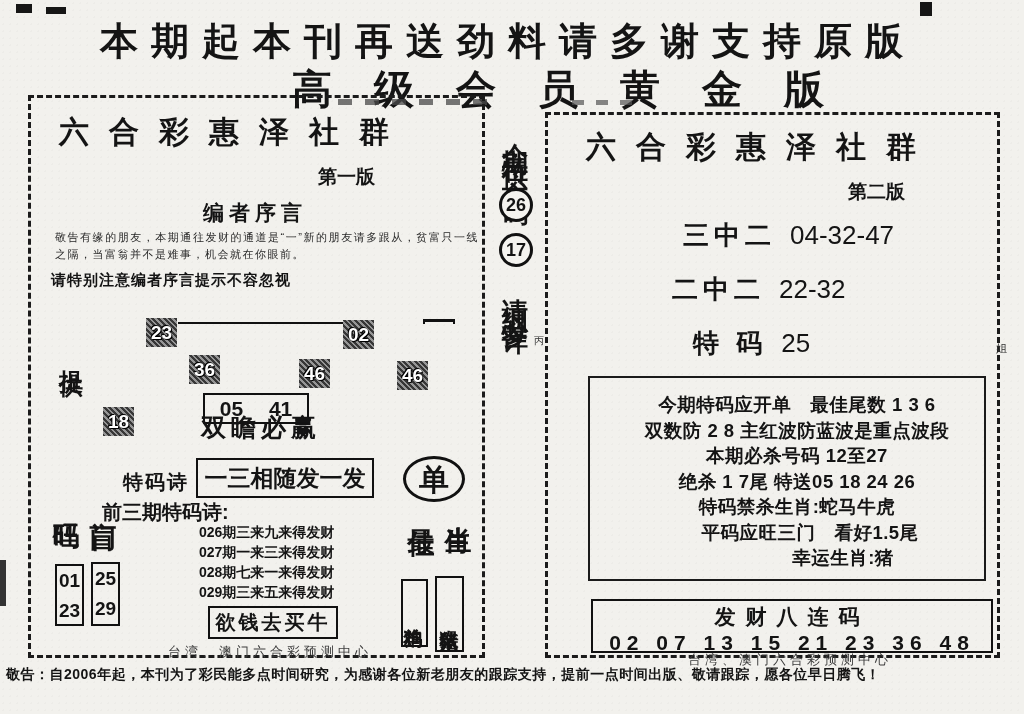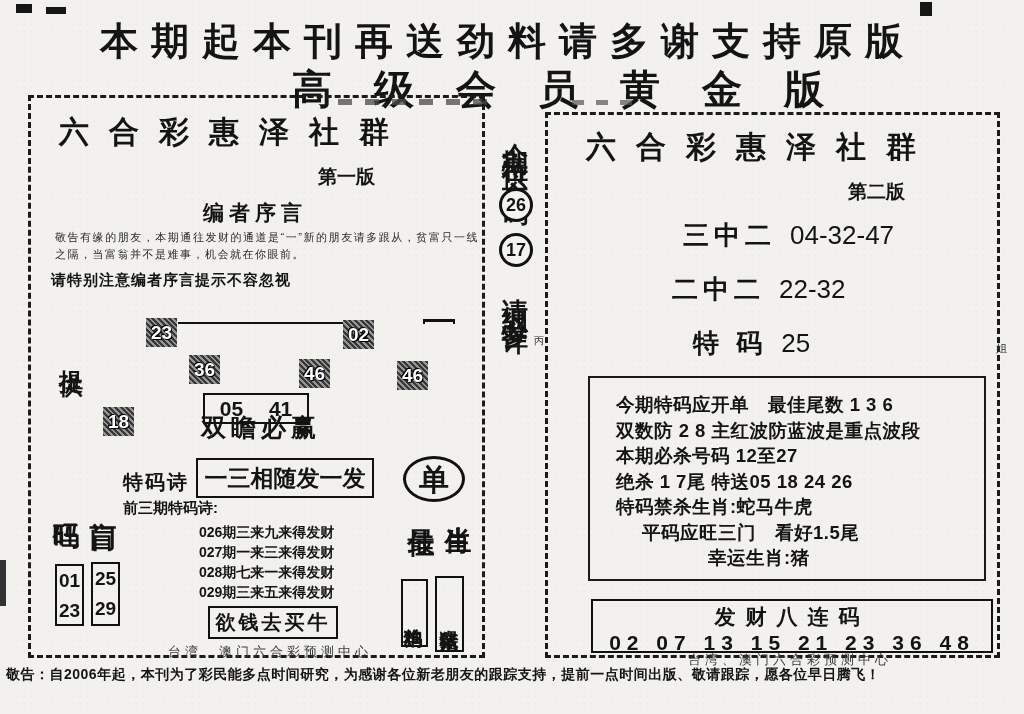--- a/index.html
+++ b/index.html
@@ -44,21 +44,21 @@
   .corner-dash { left:392px; top:221px; width:32px; height:5px; border-top:3px solid #111;
     border-left:2px solid #111; border-right:2px solid #111; }
   .vtext { writing-mode:vertical-rl; text-orientation:upright; white-space:nowrap; }
   .provide { left:24px; top:253px; font-size:24px; font-weight:bold; letter-spacing:4px; }
   .pair-box { left:172px; top:295px; width:106px; height:31px; border:2px solid #111;
     font-size:21px; font-weight:bold; text-align:center; line-height:27px; word-spacing:20px; }
   .pair-caption { left:170px; top:313px; font-size:25px; font-weight:bold; letter-spacing:5px; }
   .poem-label { left:92px; top:371px; font-size:20px; font-weight:bold; letter-spacing:2px; }
   .poem-box { left:165px; top:360px; width:178px; height:40px; border:2px solid #111;
     font-size:23px; font-weight:bold; text-align:center; line-height:36px; white-space:nowrap; }
-  .prev-label { left:92px; top:401px; font-size:15px; font-weight:bold; }
+  .prev-label { left:71px; top:401px; font-size:20px; font-weight:bold; }
   .poems { left:168px; top:424px; font-size:14px; font-weight:bold; line-height:20px; }
   .wang-label { left:17px; top:404px; font-size:27px; font-weight:bold; }
   .mang-label { left:54px; top:402px; font-size:27px; font-weight:bold; }
   .num-col { width:29px; border:2px solid #111; text-align:center;
     font-size:19px; font-weight:bold; line-height:30px;margin-left:8px; }
   .wang-box { left:16px; top:466px; height:62px; }
   .mang-box { left:52px; top:464px; height:64px; }
   .odd-oval { left:372px; top:358px; width:62px; height:46px; border:3px solid #111;
     border-radius:50%; font-size:30px; font-weight:bold; text-align:center; line-height:42px; }
   .best-label { left:372px; top:410px; font-size:27px; font-weight:bold; }
@@ -73,21 +73,21 @@
   
   .strip-text { writing-mode:vertical-rl; text-orientation:upright;
     font-size:26px; font-weight:bold; letter-spacing:7px; }
   .strip-circle { width:34px; height:34px; border:3px solid #111; border-radius:50%;
     font-size:18px; font-weight:bold; text-align:center; line-height:29px; background:#f4f3ef; }
   .strip-mark { left:47px; top:222px; font-size:10px; color:#333; }
   
   .rp-line { font-size:26px; white-space:nowrap; }
   .rp-line .lab { font-weight:bold; letter-spacing:5px; margin-right:14px; }
   .tips-box { left:40px; top:261px; width:398px; height:205px; border:2px solid #1a1a1a;
-    padding:14px 6px 0 26px; }
+    padding:14px 6px 0 26px;text-align:center; }
   .tip-line { font-size:18.5px; font-weight:bold; line-height:25.5px; letter-spacing:0.5px; white-space:nowrap; }
   .tip-line:nth-child(6) { text-indent:26px; }
   .tip-line:nth-child(7) { text-indent:92px; }
   .lucky8-box { left:43px; top:484px; width:402px; height:54px; border:2px solid #111; text-align:center; }
   .lucky8-title { font-size:21px; font-weight:bold; letter-spacing:10px; margin-top:2px; }
   .lucky8-nums { font-size:21px; font-weight:bold; letter-spacing:6px; }
   .rp-center { left:140px; top:536px; }
   .side-mark { left:448px; top:226px; font-size:11px; color:#333; }
   
   .footer { left:6px; top:666px; width:900px; font-size:14px; font-weight:bold;

